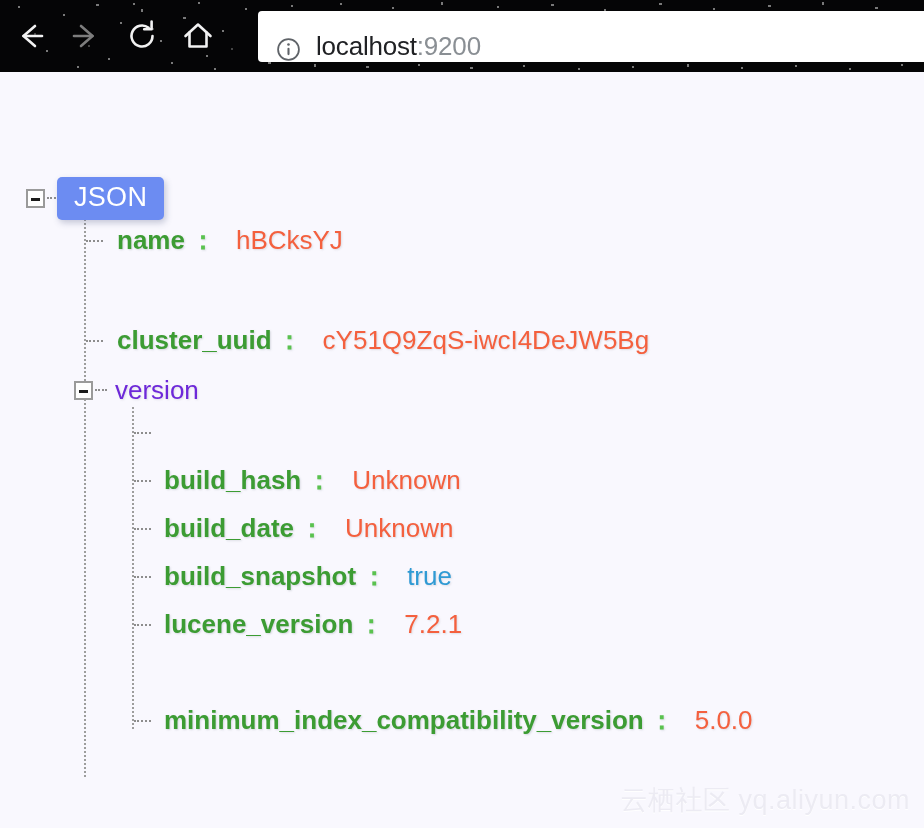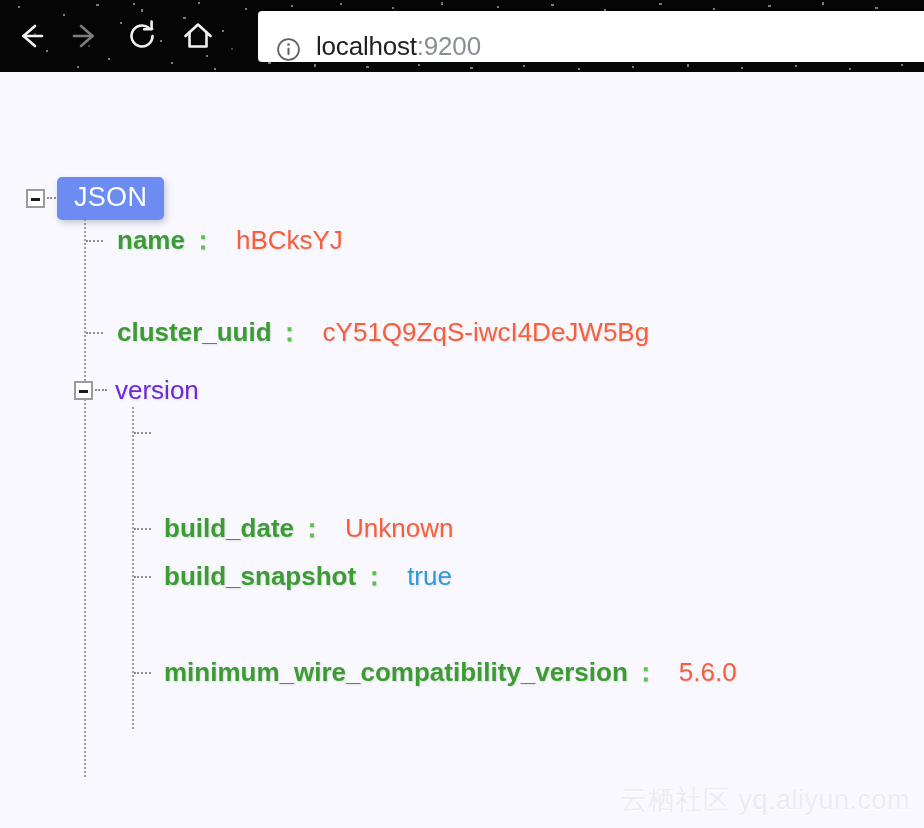--- a/index.html
+++ b/index.html
@@ -342,58 +342,70 @@
   <div class="json-pill">JSON</div>
 
   <div class="row depth1" style="top:153px">
     <span class="connector"></span>
     <span class="content">
       <span class="k">name</span><span class="colon">：</span><span class="v">hBCksYJ</span>
     </span>
   </div>
 
 
-  <div class="row depth1" style="top:245px">
+  <div class="row depth1" style="top:253px">
     <span class="connector"></span>
     <span class="content">
       <span class="k">cluster_uuid</span><span class="colon">：</span><span class="v">cY51Q9ZqS-iwcI4DeJW5Bg</span>
     </span>
   </div>
 
   <div class="nested-toggle"></div>
   <div class="stub-nested"></div>
   <div class="row" style="left:115px; top:303px">
     <span class="content" style="margin-left:0">
       <span class="node-label">version</span>
     </span>
   </div>
 
   <div class="row depth2" style="top:345px">
     <span class="connector"></span>
   </div>
 
+  <div class="row depth2" style="top:393px">
+    <span class="connector"></span>
+    <span class="content">
+      <span class="k">build_hash</span><span class="colon">：</span><span class="v">Unknown</span>
+    </span>
+  </div>
 
   <div class="row depth2" style="top:441px">
     <span class="connector"></span>
     <span class="content">
       <span class="k">build_date</span><span class="colon">：</span><span class="v">Unknown</span>
     </span>
   </div>
 
   <div class="row depth2" style="top:489px">
     <span class="connector"></span>
     <span class="content">
       <span class="k">build_snapshot</span><span class="colon">：</span><span class="v bool">true</span>
     </span>
   </div>
 
-
-  <div class="row depth2" style="top:585px">
-    <span class="connector"></span>
-    <span class="content">
-      <span class="k">minimum_wire_compatibility_version</span><span class="colon">：</span><span class="v">5.6.0</span>
-    </span>
-  </div>
-
+  <div class="row depth2" style="top:537px">
+    <span class="connector"></span>
+    <span class="content">
+      <span class="k">lucene_version</span><span class="colon">：</span><span class="v">7.2.1</span>
+    </span>
+  </div>
+
+
+  <div class="row depth2" style="top:633px">
+    <span class="connector"></span>
+    <span class="content">
+      <span class="k">minimum_index_compatibility_version</span><span class="colon">：</span><span class="v">5.0.0</span>
+    </span>
+  </div>
 
 
   <div class="watermark">云栖社区 yq.aliyun.com</div>
 </div>
 
 </body></html>

